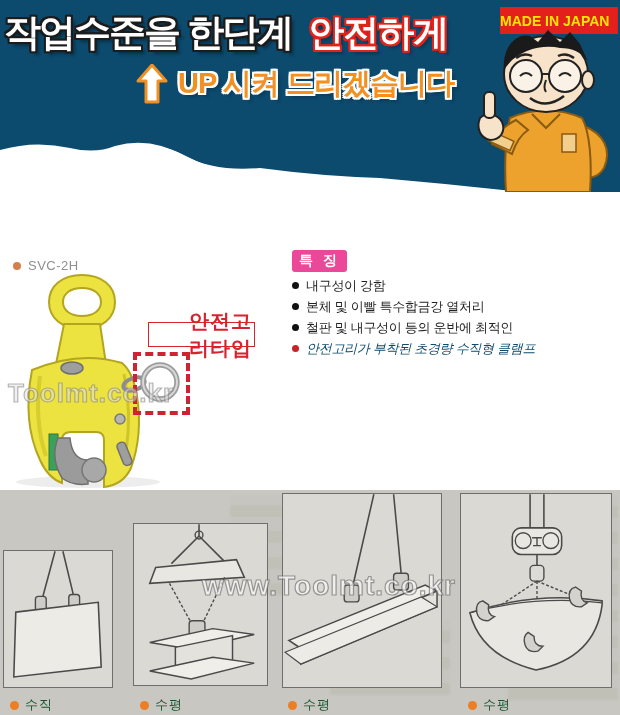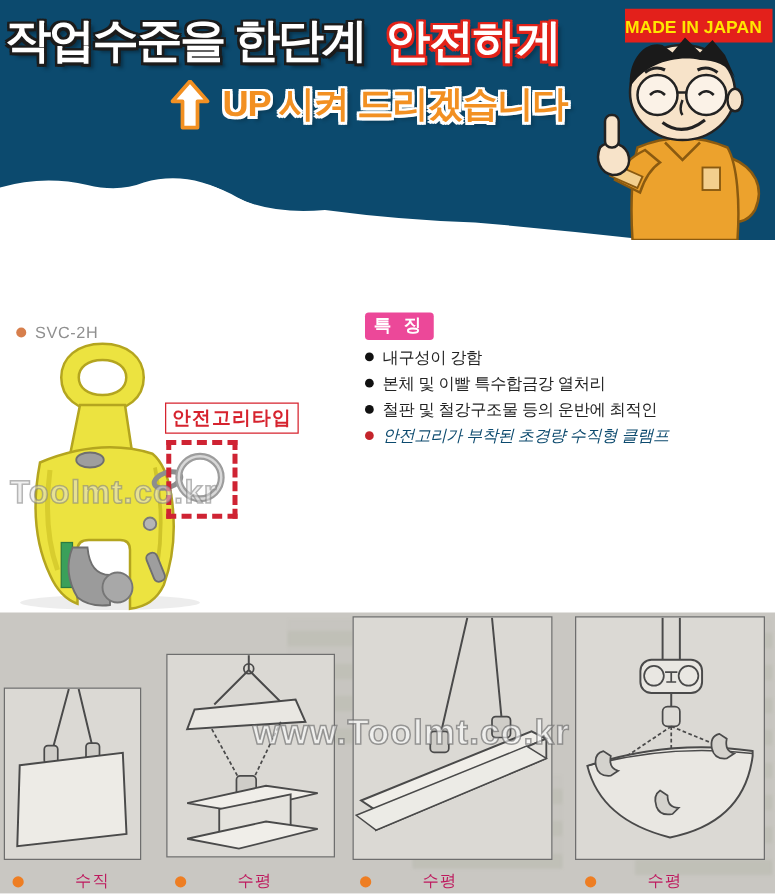--- a/index.html
+++ b/index.html
@@ -32,23 +32,23 @@
   .japan-badge span { color:#ffe600; font-weight:bold; font-size:14px; letter-spacing:0; }
   .mascot { position:absolute; left:472px; top:22px; width:148px; height:170px; }
 
   
   .product-title { position:absolute; left:28px; top:196px; font-size:17px; font-weight:bold; color:#111; letter-spacing:-0.5px; }
   .model-row { position:absolute; left:13px; top:230px; display:flex; align-items:center; gap:7px;margin-top:28px; }
   .model-bullet { width:8px; height:8px; border-radius:50%; background:#d77f4c; }
   .model-text { font-size:13px; color:#8f8f8f; letter-spacing:0.5px; }
 
   .clamp-figure { position:absolute; left:10px; top:272px; width:250px; height:218px; }
-  .safety-label { position:absolute; left:132px; top:322px; width:107px; height:25px; background:#fff;
-    border:1px solid #d6232e; color:#d6232e; font-size:15px; font-weight:bold; letter-spacing:1px;
-    display:flex; align-items:center; justify-content:center; }
+  .safety-label { position:absolute; left:148px; top:322px; width:107px; height:25px; background:#fff;
+    border:1px solid #d6232e; color:#d6232e; font-size:20px; font-weight:bold; letter-spacing:1px;
+    display:flex; align-items:center; justify-content:center;padding-left:40px; }
   .safety-dashed-box { position:absolute; left:133px; top:352px; width:57px; height:63px; border:4px dashed #cf2333; }
   .watermark-photo { position:absolute; left:8px; top:378px; font-size:26px; font-weight:bold; letter-spacing:1px;
     color:rgba(225,225,225,0.5); -webkit-text-stroke:1.2px rgba(125,125,125,0.55); }
 
   .feature-badge { position:absolute; left:292px; top:250px; width:55px; height:22px; background:#ec4899;
     border-radius:3px; display:flex; align-items:center; justify-content:center;
     color:#fff; font-weight:bold; font-size:14px; letter-spacing:3px; }
   .feature-list { position:absolute; left:292px; top:278px; width:320px; list-style:none; }
   .feature-list li { font-size:13px; color:#222; margin-bottom:5px; line-height:16px; letter-spacing:-0.3px; }
   .feature-list li .dot { display:inline-block; width:7px; height:7px; border-radius:50%; background:#111;
@@ -58,21 +58,21 @@
   .feature-sub { display:block; padding-left:14px; letter-spacing:0; }
 
   
   .usage { position:absolute; left:0; top:490px; width:620px; height:225px; background:#c9c7c2; }
   .bleed { position:absolute; filter:blur(1.2px); opacity:0.55;
     background:repeating-linear-gradient(0deg, rgba(124,136,104,0.22) 0 12px, rgba(124,136,104,0.05) 12px 26px); }
   .panel { position:absolute; background:#dbd9d4; border:1px solid #6e6e6e; }
   .panel svg { width:100%; height:100%; display:block; }
   .usage-label { position:absolute; display:flex; align-items:center; gap:6px; }
   .usage-bullet { width:9px; height:9px; border-radius:50%; background:#ee7e23; }
-  .usage-text { font-size:13px; color:#be185d; letter-spacing:1px;margin-left:35px; }
+  .usage-text { font-size:13px; color:#14532d; letter-spacing:1px; }
   .watermark-usage { position:absolute; left:202px; top:570px; font-size:28px; font-weight:bold; letter-spacing:1px;
     color:rgba(250,250,250,0.65); -webkit-text-stroke:1.2px rgba(95,95,95,0.6); }
 </style>
 </head>
 <body>
 
 <div class="page">
 
   <div class="banner">
     <svg class="banner-wave" viewBox="0 0 620 80" preserveAspectRatio="none">
@@ -166,21 +166,21 @@
   </svg>
 
   <div class="safety-dashed-box"></div>
   <div class="safety-label">안전고리타입</div>
   <div class="watermark-photo">Toolmt.co.kr</div>
 
   <div class="feature-badge">특 징</div>
   <ul class="feature-list">
     <li><span class="dot"></span><span>내구성이 강함</span></li>
     <li><span class="dot"></span><span>본체 및 이빨 특수합금강 열처리</span></li>
-    <li><span class="dot"></span><span>철판 및 철강구조물 등의 운반에 최적인</span></li>
+    <li><span class="dot"></span><span>철판 및 내구성이 등의 운반에 최적인</span></li>
     <li class="red"><span class="dot"></span><span>안전고리가 부착된 초경량 수직형 클램프</span></li>
   </ul>
 
   <div class="usage">
     <div class="bleed" style="left:230px; top:5px; width:170px; height:100px;"></div>
     <div class="bleed" style="left:508px; top:5px; width:110px; height:205px;"></div>
     <div class="bleed" style="left:330px; top:130px; width:120px; height:75px;"></div>
 
     <div class="panel" style="left:3px; top:60px; width:110px; height:138px;">
       <svg viewBox="0 0 110 138">

